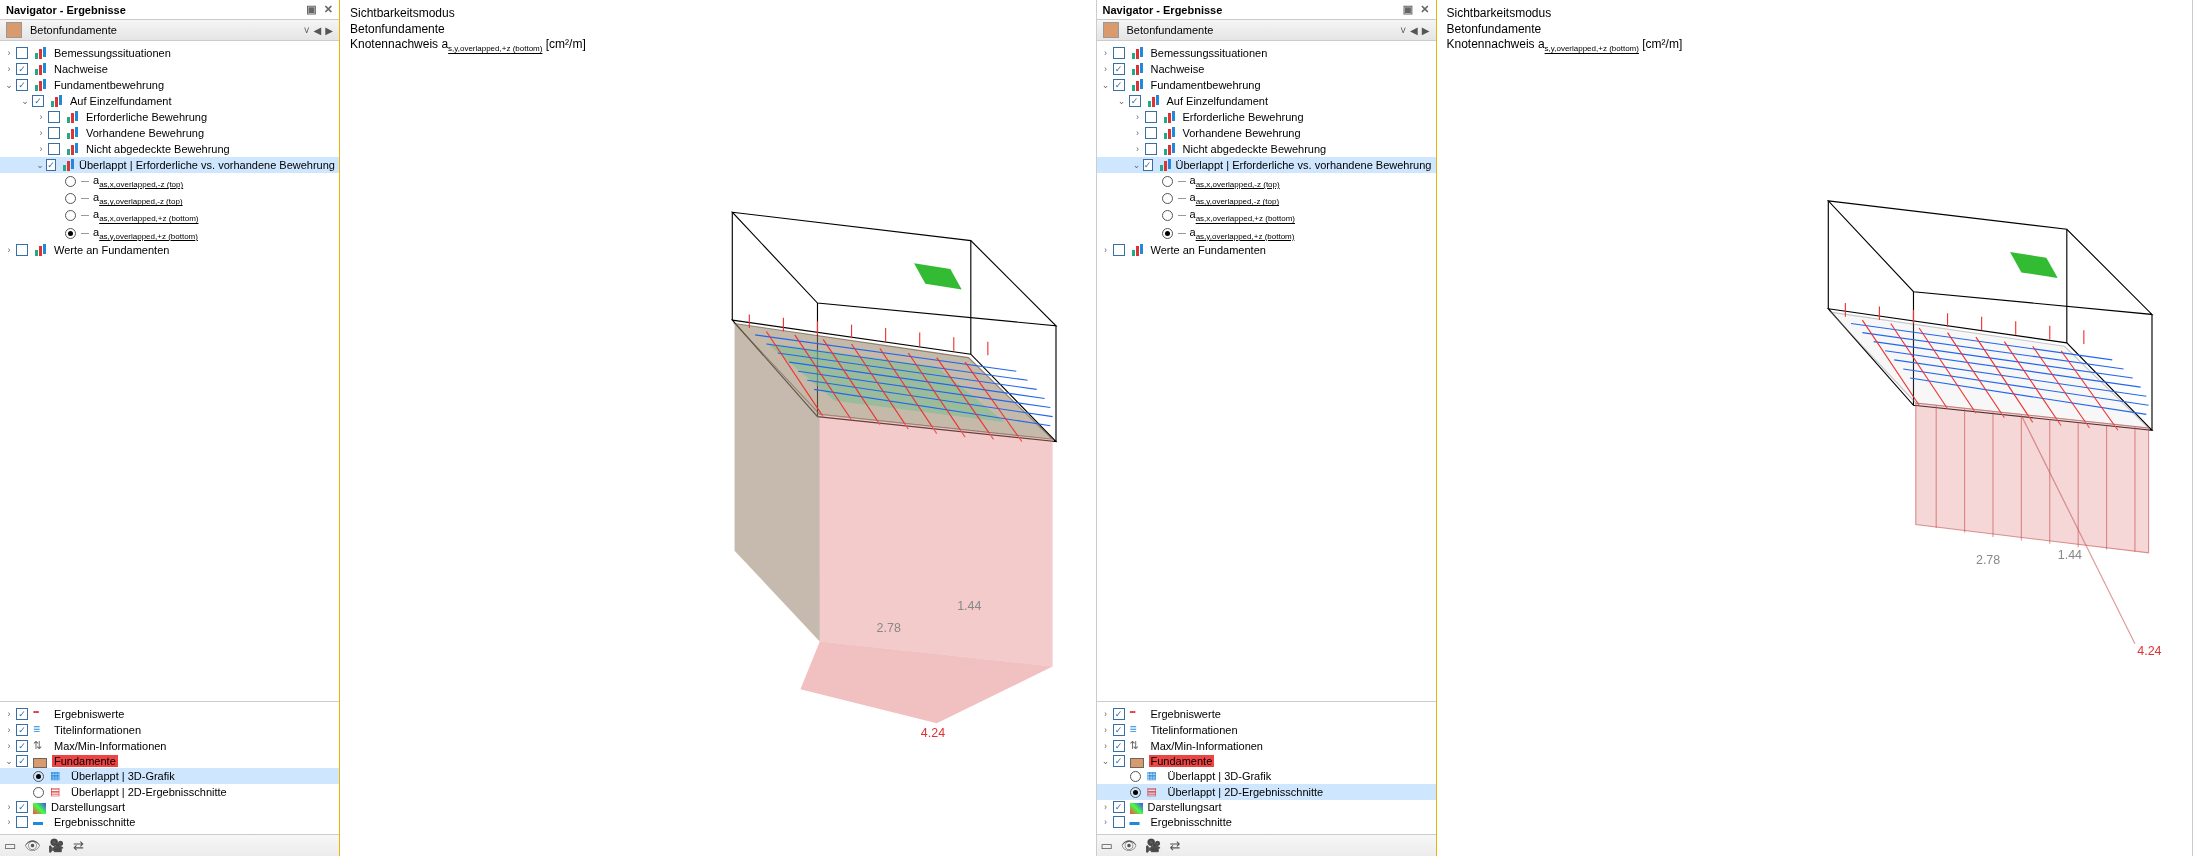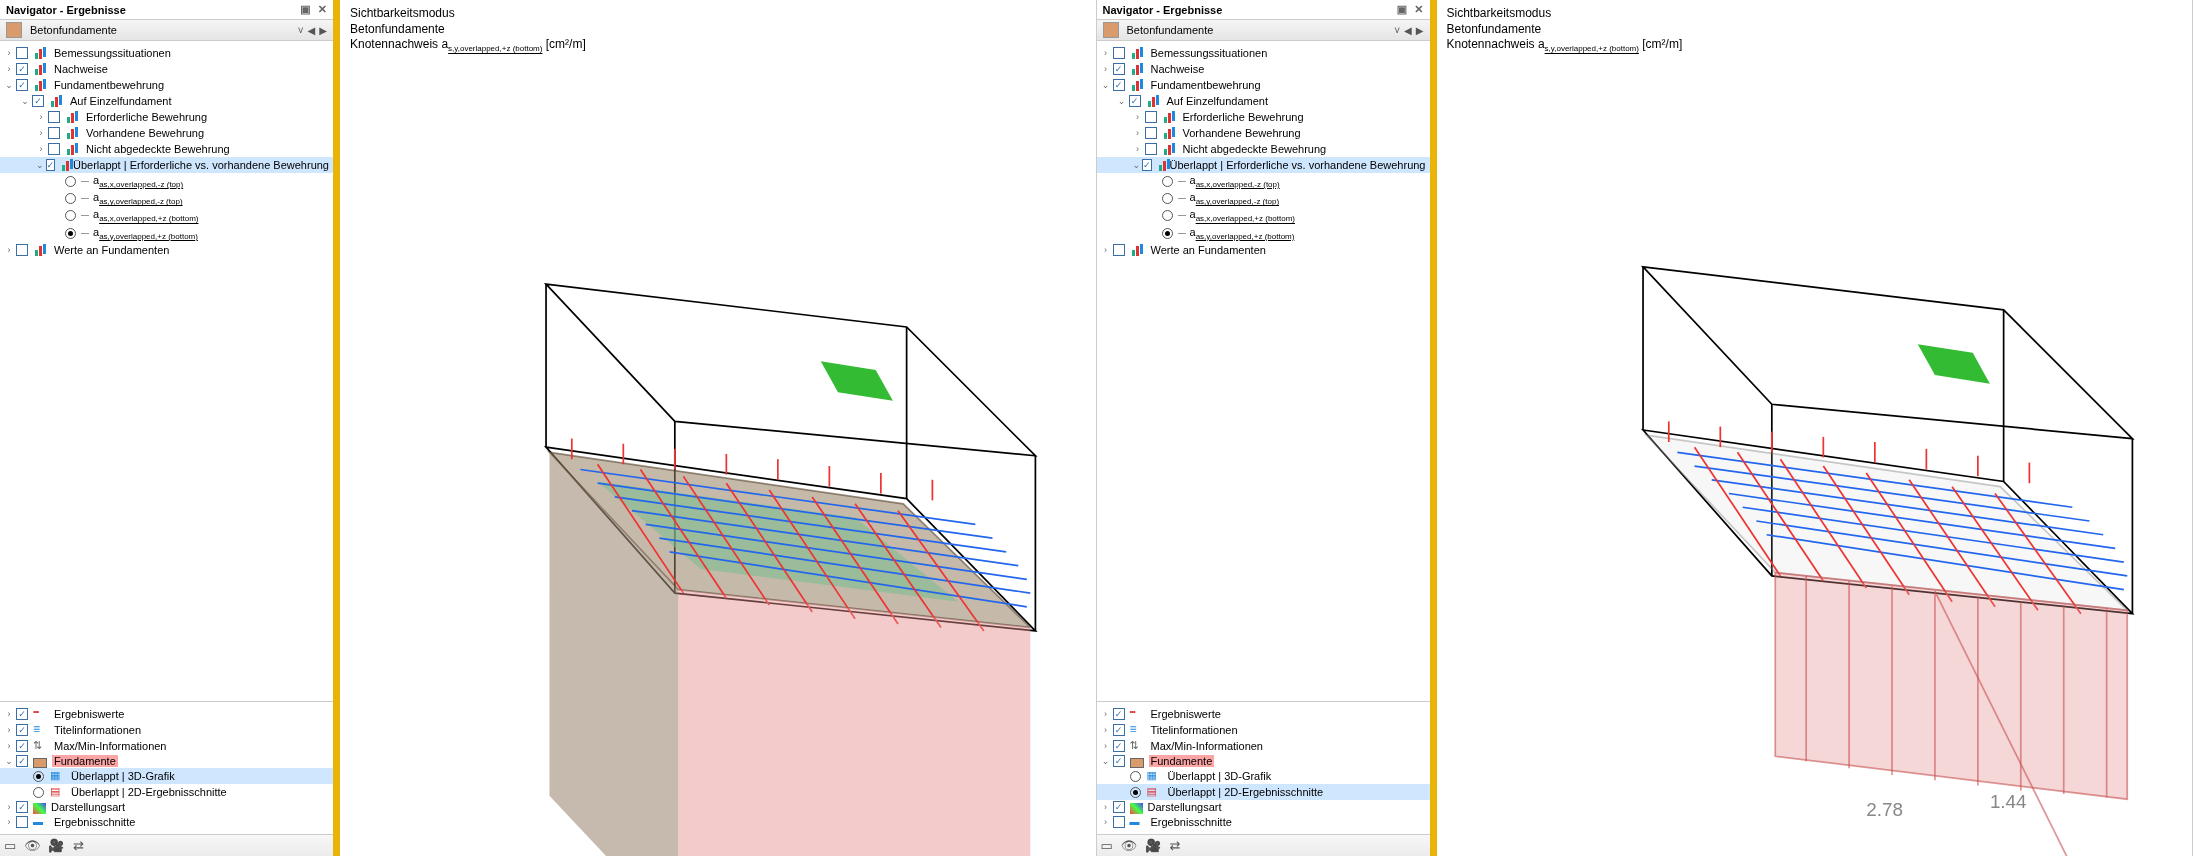--- a/index.html
+++ b/index.html
@@ -13,21 +13,21 @@
 .app {
   display: flex;
   width: 50%;
   height: 856px;
   border-right: 1px solid #ccc;
 }
 .nav-panel {
   width: 340px;
   display: flex;
   flex-direction: column;
-  border-right: 7px solid #eab308;
+  border-right: 1px solid #eab308;
   background: #f9f9f9;
 }
 .nav-header {
   display: flex;
   align-items: center;
   justify-content: space-between;
   padding: 3px 6px;
   background: #fff;
   border-bottom: 1px solid #ccc;
   font-weight: bold;
@@ -86,36 +86,35 @@
 .ic-found { background:#d99a6c; border:1px solid #666; width:14px; height:10px; top:2px; }
 .ic-dots::before { content:"•••"; color:#d33; font-size:8px; letter-spacing:-1px; position:absolute; top:0; }
 .ic-title::before { content:"≡"; color:#28d; font-size:12px; position:absolute; top:-1px; }
 .ic-minmax::before { content:"⇅"; color:#666; font-size:11px; position:absolute; top:0; }
 .ic-style { background: linear-gradient(45deg,#f44,#4f4,#44f); width:13px; height:11px; top:1px; }
 .ic-sec::before { content:"▬"; color:#28d; font-size:10px; position:absolute; top:1px; }
 .ic-3d::before { content:"▦"; color:#28d; font-size:11px; position:absolute; }
 .ic-2d::before { content:"▤"; color:#d33; font-size:11px; position:absolute; }
 .row .dash { width:8px; height:1px; background:#999; margin:0 2px; }
 .label { margin-left: 2px; }
-.label.hl { background: #fca5a5; padding: 0 2px; }
+.label.hl { background: #ef4444; padding: 0 2px; }
 sub { font-size: 8px; text-decoration: underline; }
 .bottom-bar {
   display: flex;
   border-top: 1px solid #ccc;
   background: linear-gradient(#f7f7f7,#ececec);
   padding: 3px 4px;
   gap: 8px;
 }
 .bottom-bar span { cursor: pointer; color:#555; font-size:13px; }
 .viewport {
   flex: 1;
   position: relative;
   display: flex;
-  flex-direction: column;
-  gap: 20px;
+  flex-direction: row;
 }
 .vp-header {
   padding: 6px 10px 2px 10px;
   font-size: 12px;
   line-height: 1.3;
 }
 .canvas {
   flex: 1;
   position: relative;
 }

